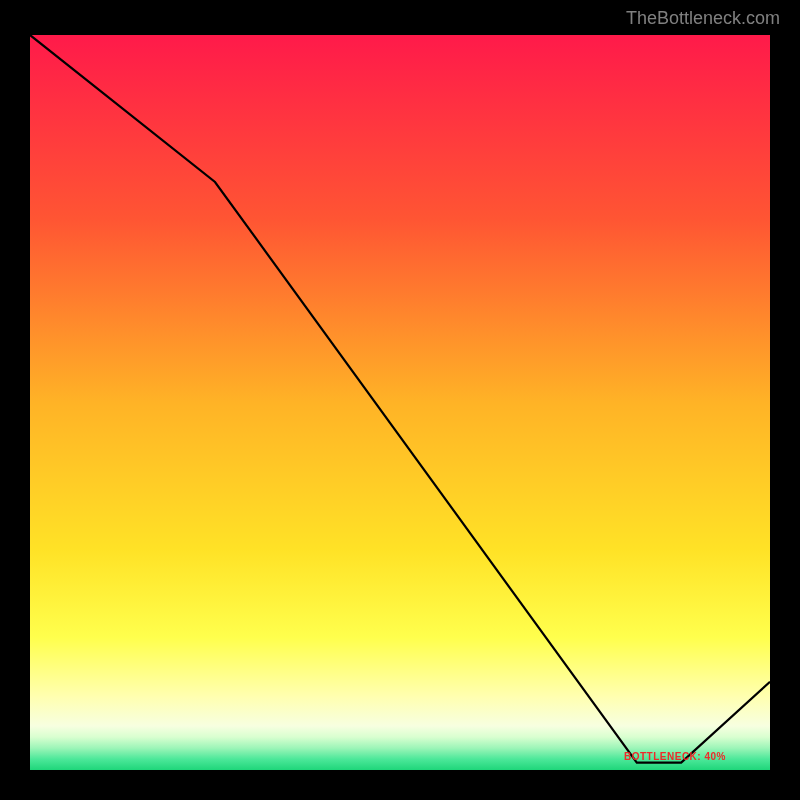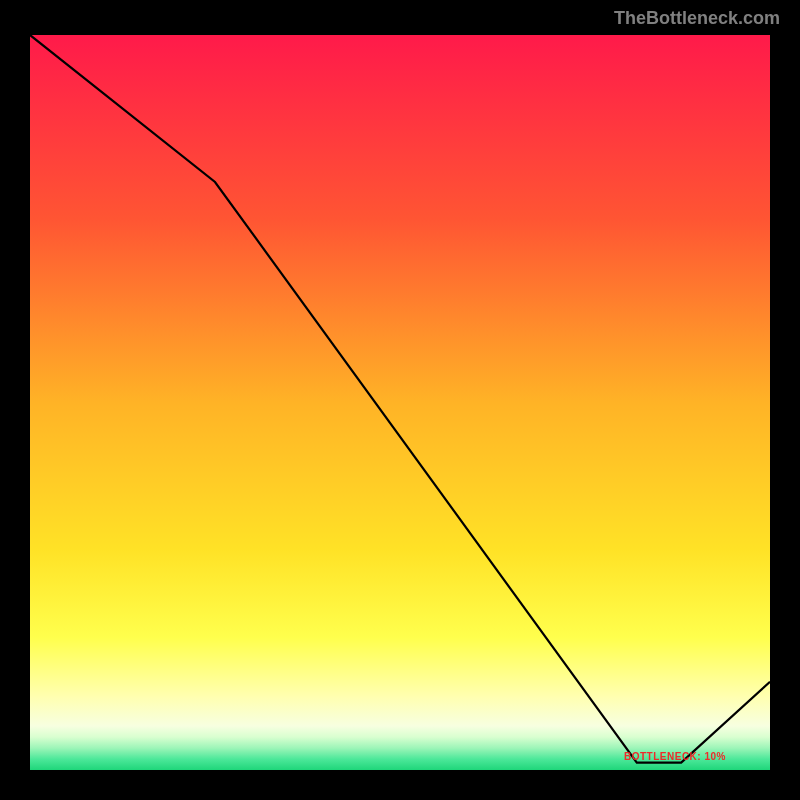--- a/index.html
+++ b/index.html
@@ -9,21 +9,21 @@
     background: #000;
     position: relative;
     font-family: Arial, sans-serif;
   }
   .watermark {
     position: absolute;
     top: 8px;
     right: 20px;
     color: #808080;
     font-size: 18px;
-    font-weight: bold;
+    font-weight: normal;
     z-index: 10;
   }
   .plot-area {
     position: absolute;
     left: 30px;
     top: 35px;
     width: 740px;
     height: 735px;
     overflow: hidden;
   }
@@ -69,14 +69,14 @@
           <stop offset="97%" stop-color="#9df5b8"></stop>
           <stop offset="98.5%" stop-color="#4de89a"></stop>
           <stop offset="100%" stop-color="#1fd67a"></stop>
         </linearGradient>
     </defs>
     <rect x="0" y="0" width="740" height="735" fill="url(#bg-grad)"></rect>
   </svg>
   <svg class="line-layer" viewBox="0 0 740 735" preserveAspectRatio="none">
     <path id="curve-path" fill="none" stroke="#000" stroke-width="2.2" d="M 0.0 0.0 L 185.0 147.0 L 606.8 727.6 L 651.2 727.6 L 740.0 646.8"></path>
   </svg>
-  <div class="bottom-label" id="bottom-label" style="left: 594px; top: 715.65px;">BOTTLENECK: 10%</div>
+  <div class="bottom-label" id="bottom-label" style="left: 594px; top: 715.65px;">BOTTLENECK: 40%</div>
 </div>
 
 </body></html>

